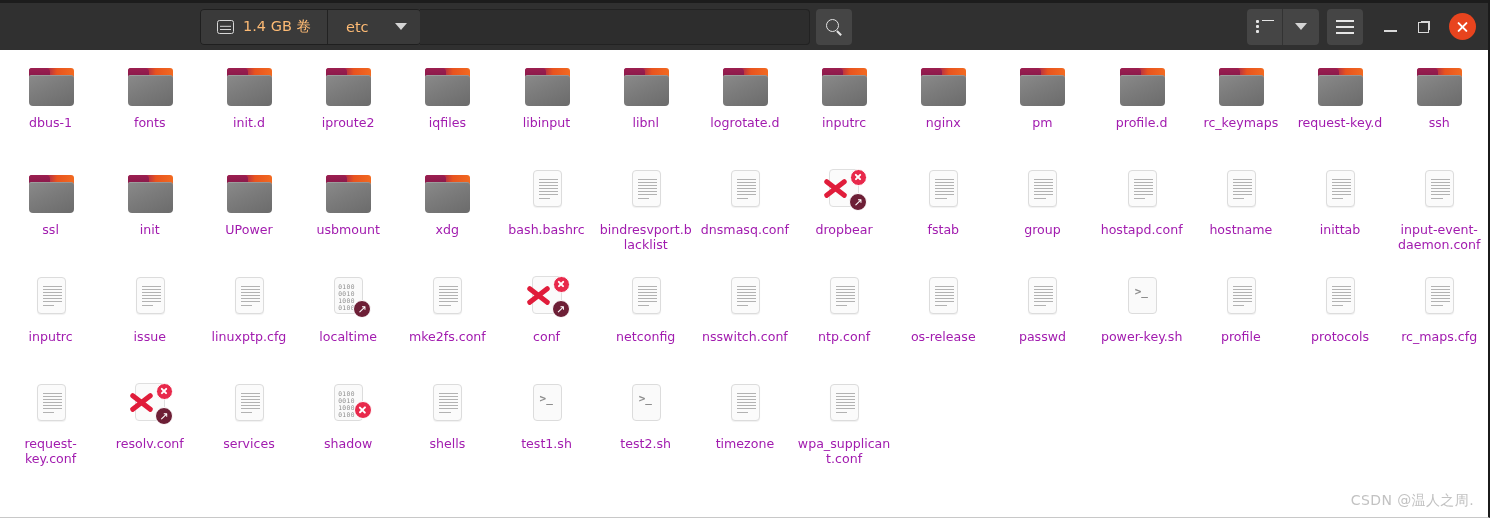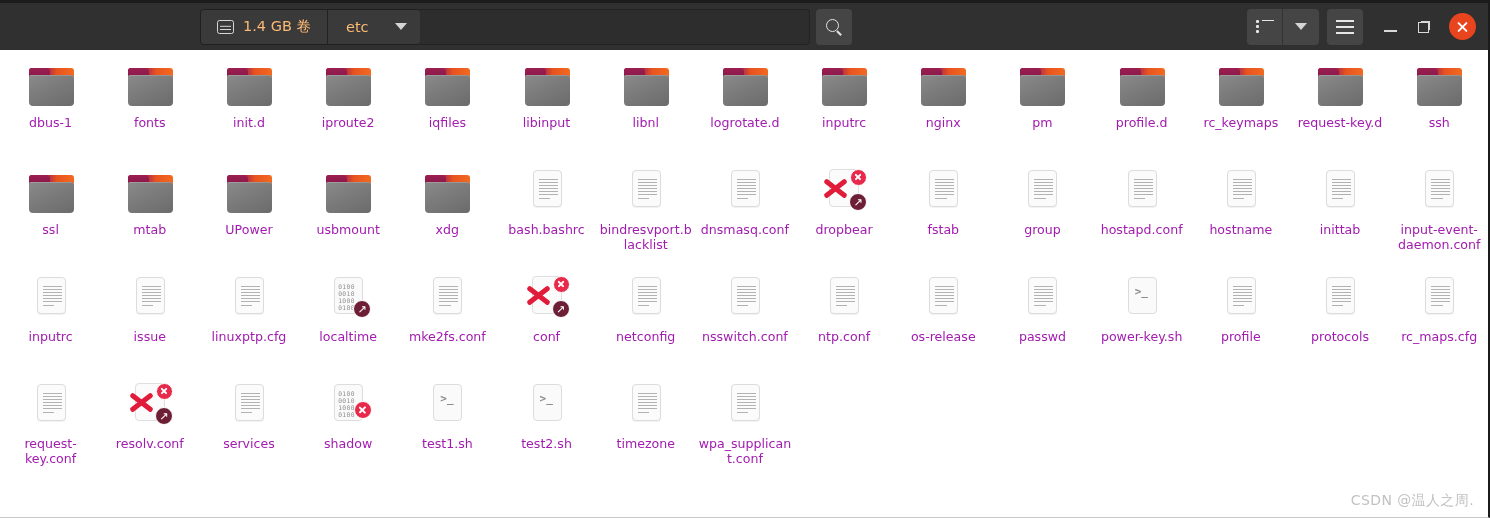--- a/index.html
+++ b/index.html
@@ -558,21 +558,21 @@
           <span class="label">ssl</span>
         </div>
         <div class="cell">
           <span class="ico-wrap">
             <span class="folder">
               <span class="back"></span>
               <span class="tab"></span>
               <span class="body"></span>
             </span>
           </span>
-          <span class="label">mtab</span>
+          <span class="label">init</span>
         </div>
         <div class="cell">
           <span class="ico-wrap">
             <span class="folder">
               <span class="back"></span>
               <span class="tab"></span>
               <span class="body"></span>
             </span>
           </span>
           <span class="label">UPower</span>
@@ -1027,20 +1027,36 @@
 0010
 1000
 0100</span>
             </span>
             <span class="badge-x lower"></span>
           </span>
           <span class="label">shadow</span>
         </div>
         <div class="cell">
           <span class="ico-wrap">
+            <span class="doc">
+              <span class="lines">
+                <i></i>
+                <i></i>
+                <i></i>
+                <i></i>
+                <i></i>
+                <i></i>
+                <i class="short"></i>
+              </span>
+            </span>
+          </span>
+          <span class="label">shells</span>
+        </div>
+        <div class="cell">
+          <span class="ico-wrap">
             <span class="script">
               <span class="prompt">&gt;_</span>
             </span>
           </span>
           <span class="label">test1.sh</span>
         </div>
         <div class="cell">
           <span class="ico-wrap">
             <span class="script">
               <span class="prompt">&gt;_</span>

